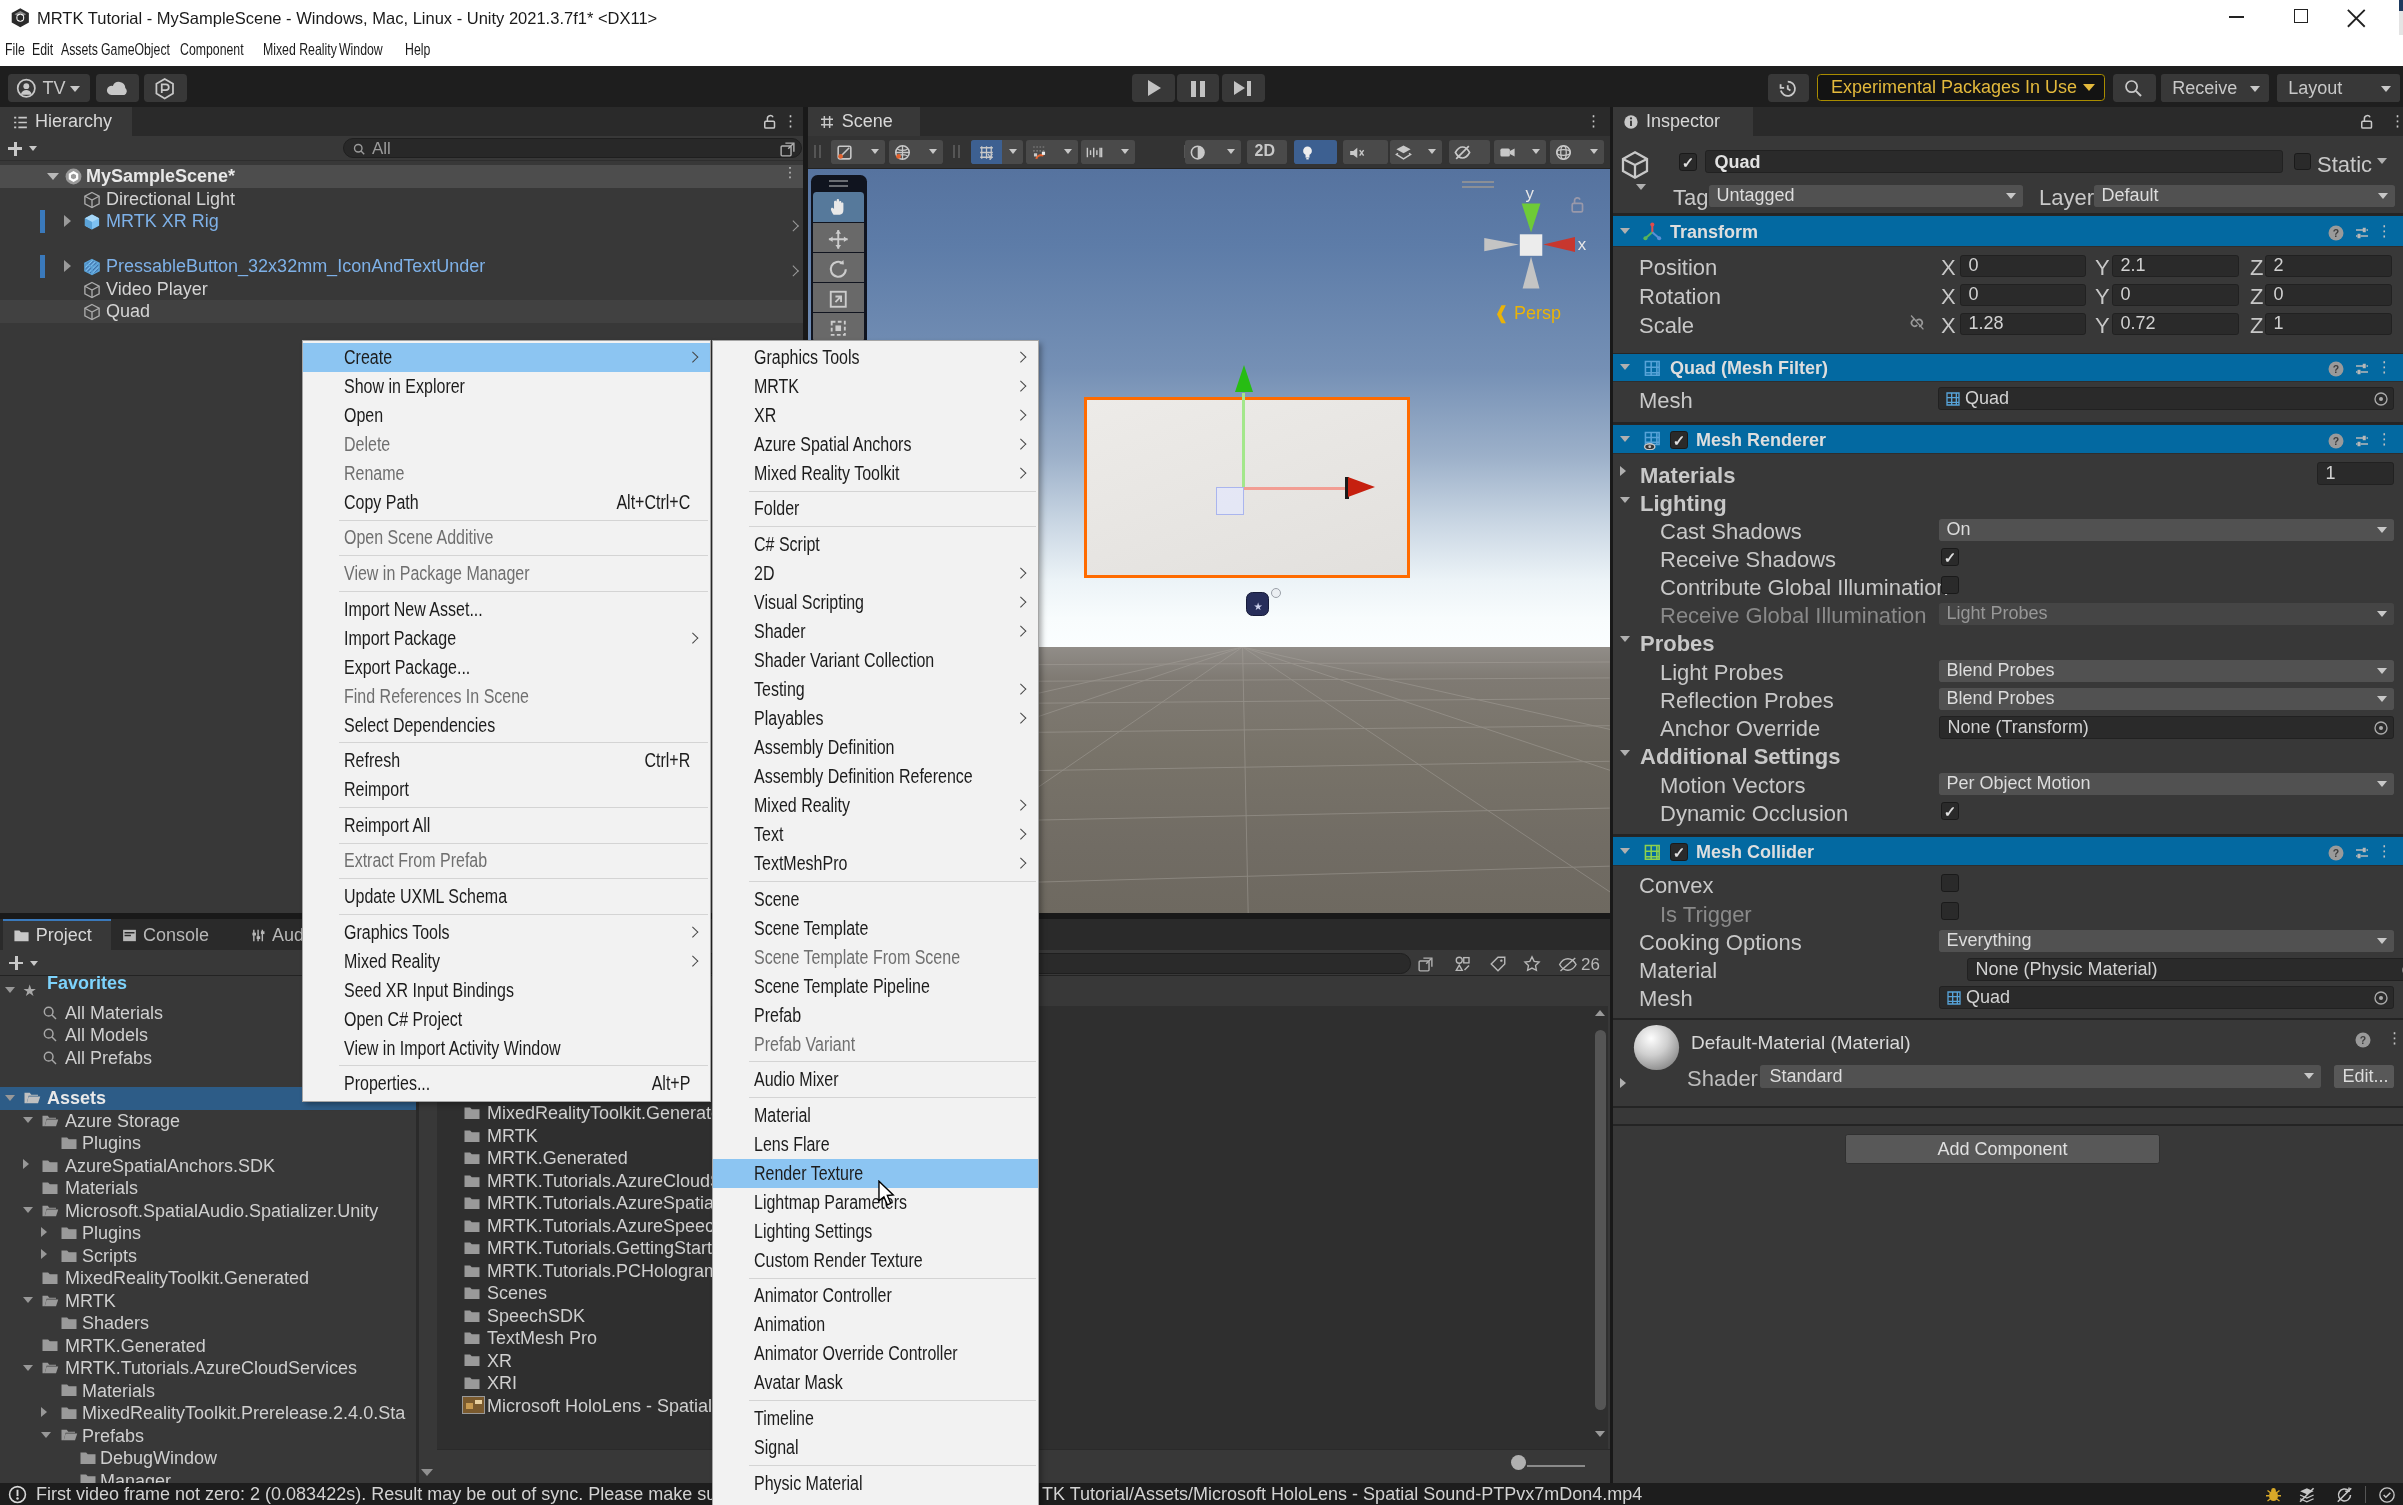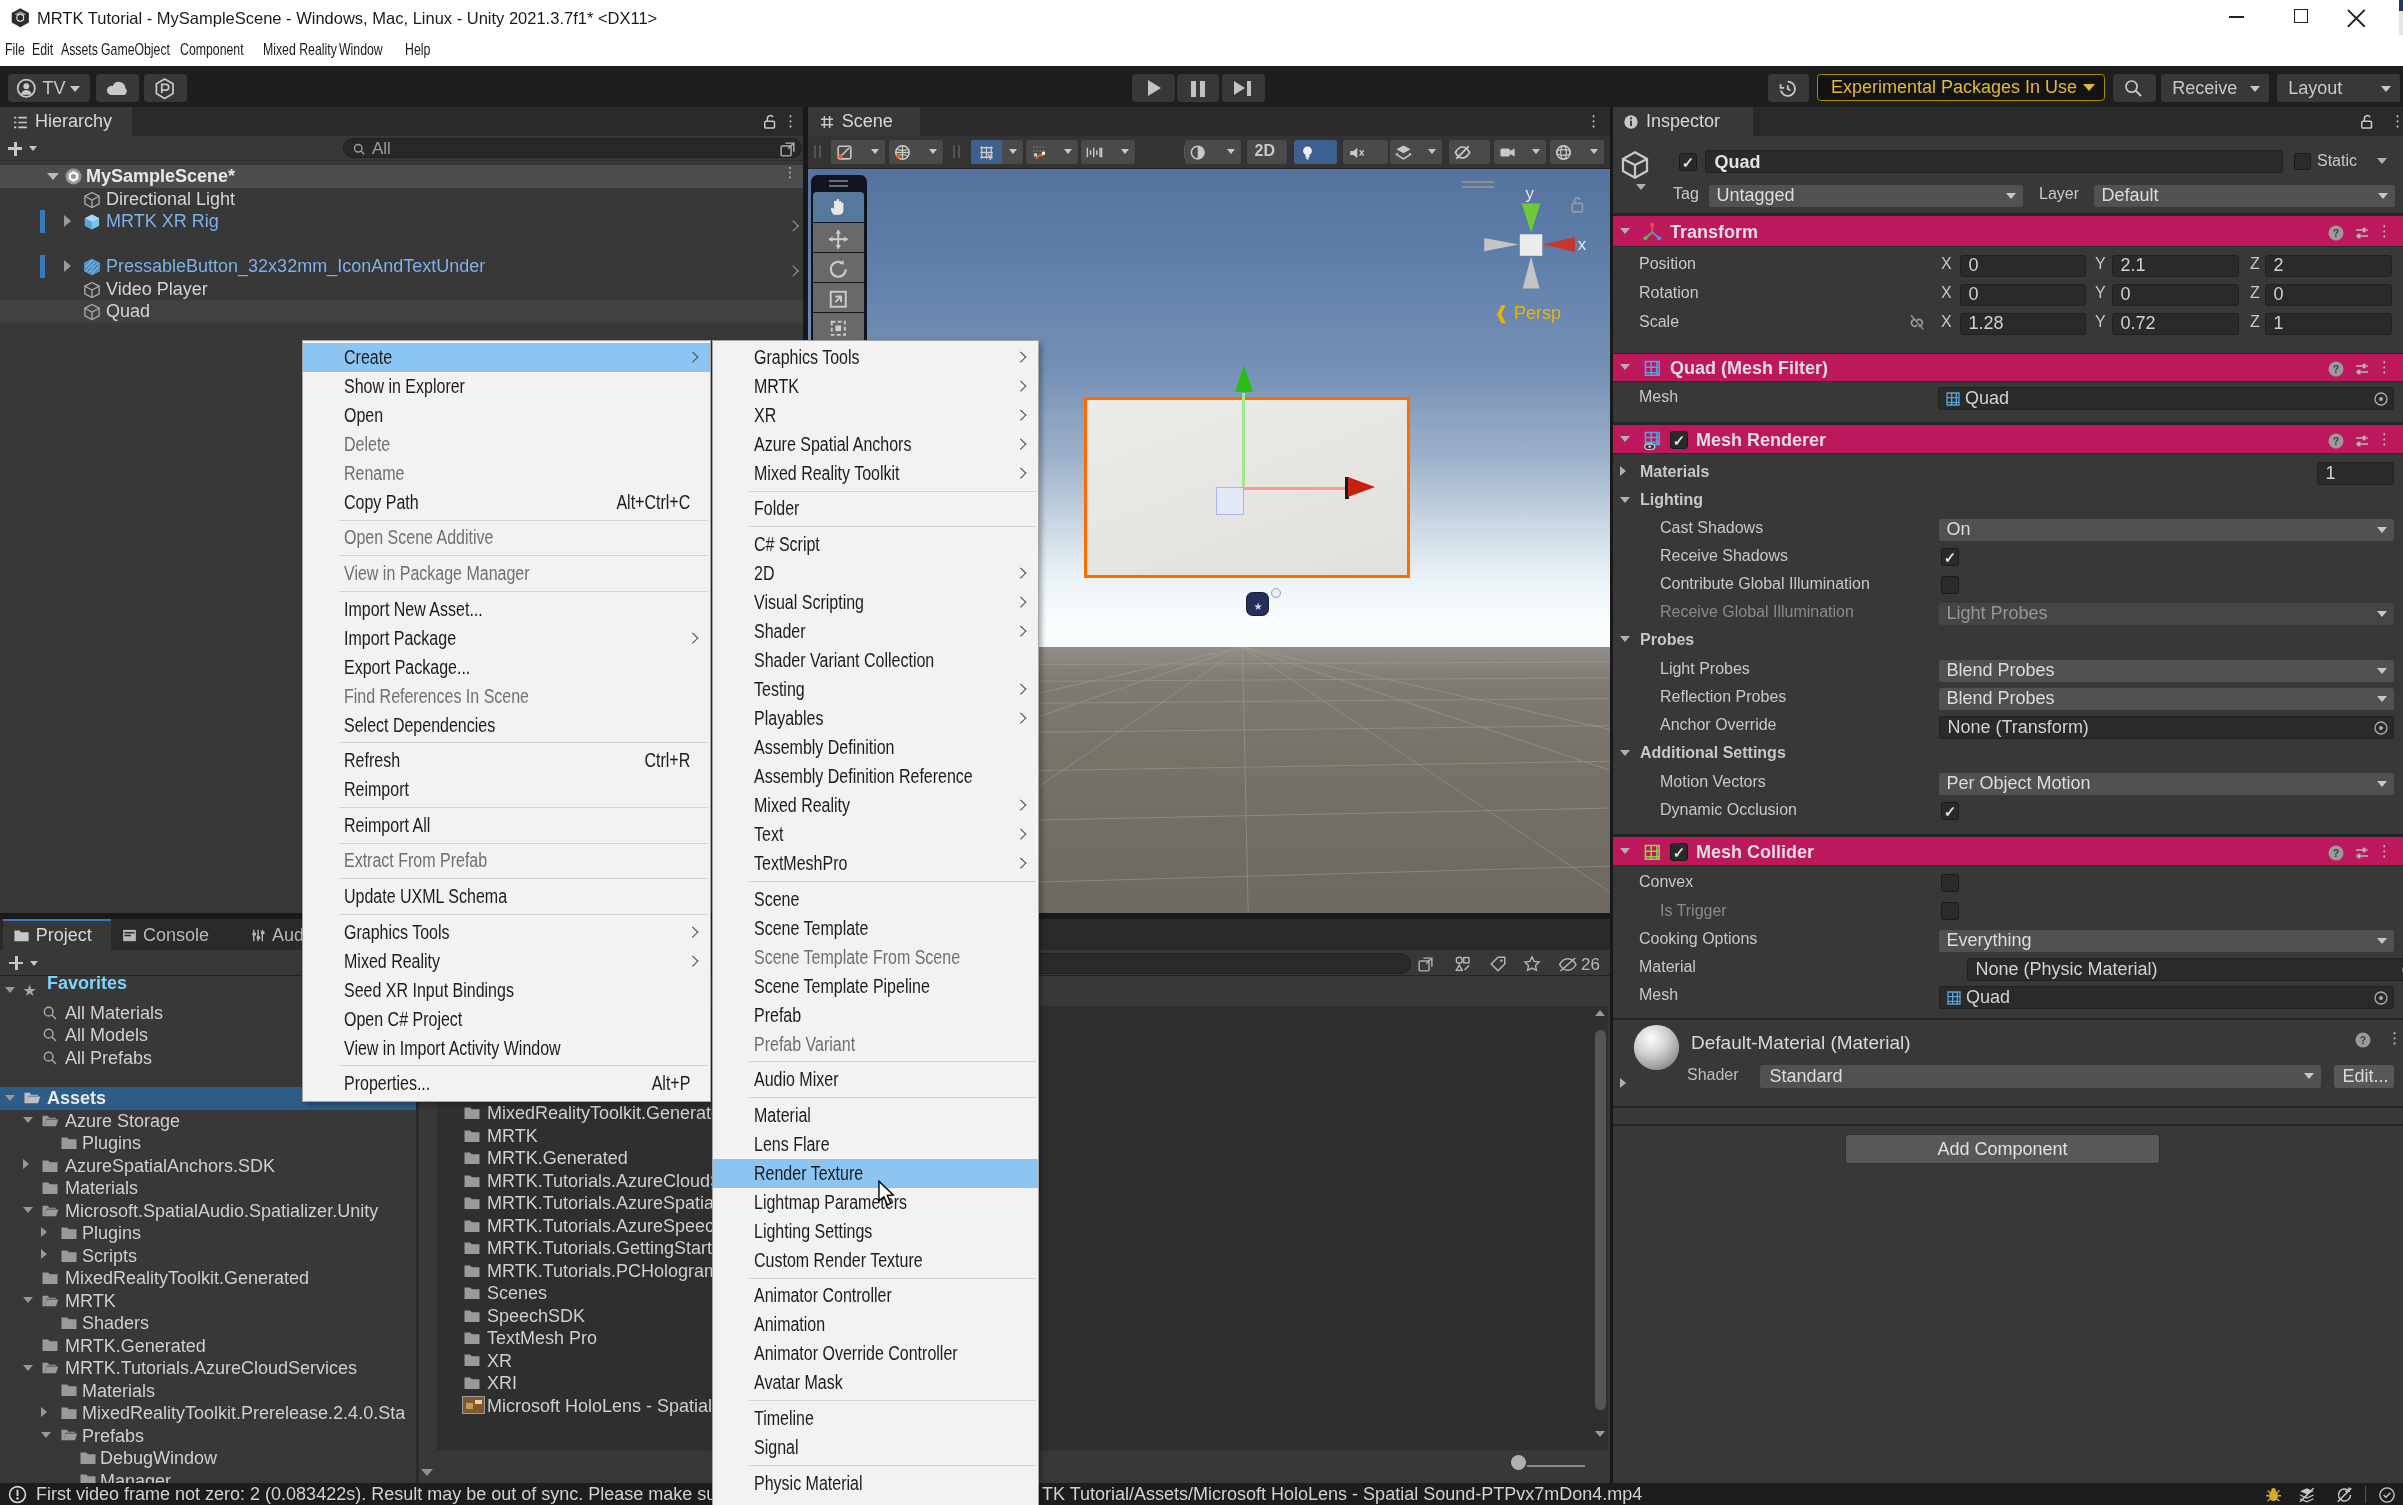--- a/index.html
+++ b/index.html
@@ -15,28 +15,28 @@
 .tbtn { position:absolute; top:8.4px; height:28px; background:#383838; border-radius:3.7px; }
 
 #hierarchy { left:0; top:107px; width:803px; height:806px; background:#383838; }
 #scenepanel { left:803px; top:107px; width:807px; height:806px; background:#383838; }
 #inspector { left:1612px; top:107px; width:791px; height:1376px; background:#383838; overflow:hidden; }
 #project { left:0; top:913px; width:1610px; height:571px; background:#383838; }
 #statusbar { left:0; top:1483px; width:2403px; height:22.5px; background:#1d1d1d; }
 .vdiv { position:absolute; background:#191919; }
 .tabbar { position:absolute; left:0; top:0; width:100%; height:29px; background:#2a2a2a; }
 .tab { position:absolute; top:0; height:29px; background:#383838; color:#d8d8d8; font-size:18px; line-height:29px; }
-.ptxt { color:#c8c8c8; font-size:16px; position:absolute; white-space:nowrap; }
+.ptxt { color:#c8c8c8; font-size:22px; position:absolute; white-space:nowrap; }
 .bold { font-weight:bold; }
 
 .infield { position:absolute; background:#2a2a2a; border:0.9px solid #212121; border-radius:2.8px; color:#d2d2d2; font-size:18px; }
 .dd { position:absolute; background:#515151; border-radius:2.8px; color:#dcdcdc; font-size:18px; }
 .dd .caret, .ddcaret { position:absolute; right:7.5px; top:50%; margin-top:-2.8px; width:0; height:0; border-left:5.6px solid transparent; border-right:5.6px solid transparent; border-top:6.6px solid #c8c8c8; }
 .cb { position:absolute; width:18px; height:18px; background:#2a2a2a; border:0.9px solid #1a1a1a; border-radius:2.8px; color:#e0e0e0; font-size:15px; font-weight:bold; text-align:center; line-height:17px; }
-.hdr { position:absolute; left:0; width:100%; background:#be185d; border-top:0.9px solid #262626; border-bottom:0.9px solid #2e2e2e; }
+.hdr { position:absolute; left:0; width:100%; background:#0369a1; border-top:0.9px solid #262626; border-bottom:0.9px solid #2e2e2e; }
 .sep { position:absolute; left:0; width:100%; height:1.9px; background:#242424; }
 
 .menu { position:absolute; background:#f2f2f2; border:0.9px solid #a5a5a5; box-shadow:2.8px 2.8px 5.6px rgba(0,0,0,0.35); z-index:60; }
 .mi { position:relative; height:29px; line-height:29px; font-size:20px; color:#1c1c1c; padding-left:41px; white-space:nowrap; }
 .mi.dis { color:#6f6f6f; }
 .mi.hl { background:#8cc5f2; }
 .mi .lab { display:inline-block; transform:scaleX(0.8); transform-origin:0 50%; }
 .mi .sc { position:absolute; right:19.7px; top:0; }
 .mi .sc .scl { display:inline-block; transform:scaleX(0.8); transform-origin:100% 50%; }
 .mi .ar { position:absolute; right:14px; top:10.3px; width:7.5px; height:7.5px; border-top:1.9px solid #444; border-right:1.9px solid #444; transform:rotate(45deg); }

